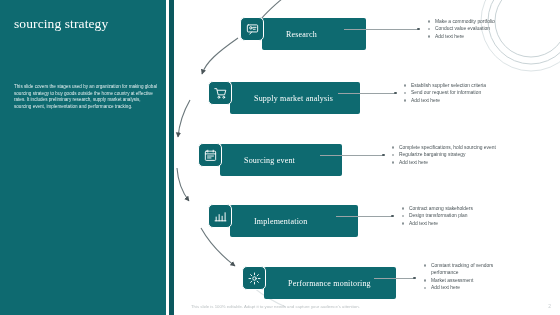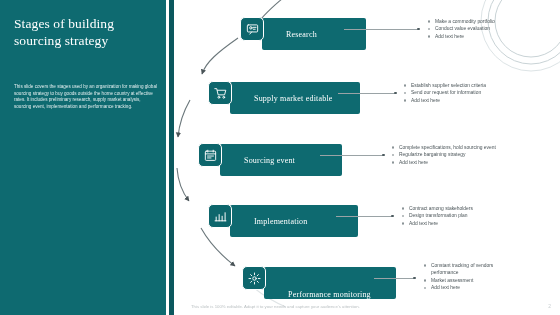--- a/index.html
+++ b/index.html
@@ -86,21 +86,20 @@
 </style>
 </head>
 <body>
 
 <div id="slide">
 
   <div class="left-panel"></div>
   <div class="left-strip"></div>
 
   <div class="slide-title">
-    <div>Stages of building</div>
     <div>sourcing strategy</div>
   </div>
 
   <div class="slide-desc">This slide covers the stages used by an organization for making global sourcing strategy to buy goods outside the home country at effective rates. It includes preliminary research, supply market analysis, sourcing event, implementation and performance tracking.</div>
 
   <svg class="arcs" viewBox="0 0 110 110">
     <circle cx="55" cy="55" r="36" fill="none" stroke="#c9d3d6" stroke-width="1"></circle>
     <circle cx="55" cy="55" r="43" fill="none" stroke="#c9d3d6" stroke-width="1"></circle>
     <circle cx="55" cy="55" r="50" fill="none" stroke="#dde4e6" stroke-width="1"></circle>
   </svg>
@@ -141,21 +140,21 @@
   <div class="leader" style="left:344px;top:29px;width:74px;"></div>
   <div class="leader-dot" style="left:417px;top:27.7px;"></div>
   <div class="bullets" style="left:428px;top:18px;">
     <div class="bullet">Make  a commodity portfolio</div>
     <div class="bullet">Conduct value  evaluation</div>
     <div class="bullet">Add text here</div>
   </div>
 
   <div class="step" style="left:208px;top:82px;">
     <div class="pill" style="width:130px;">
-      <span class="pill-label">Supply market editable</span>
+      <span class="pill-label">Supply market analysis</span>
     </div>
     <div class="icon-box">
       <svg width="13" height="13" viewBox="0 0 24 24" fill="none" stroke="#ffffff" stroke-width="1.7" stroke-linecap="round" stroke-linejoin="round">
         <path d="M1.5 3 H5 L7.6 14.5 H19.5 L21.8 6 H6.2"></path>
         <circle cx="9" cy="19" r="1.7"></circle>
         <circle cx="18" cy="19" r="1.7"></circle>
       </svg>
     </div>
   </div>
   <div class="leader" style="left:338px;top:93px;width:57px;"></div>
@@ -199,21 +198,21 @@
   </div>
   <div class="leader" style="left:336px;top:216px;width:56px;"></div>
   <div class="leader-dot" style="left:391px;top:214.7px;"></div>
   <div class="bullets" style="left:402px;top:205px;">
     <div class="bullet">Contract among stakeholders</div>
     <div class="bullet">Design transformation plan</div>
     <div class="bullet">Add text here</div>
   </div>
 
   <div class="step" style="left:242px;top:267px;">
-    <div class="pill" style="width:132px;align-items:flex-end;">
+    <div class="pill" style="width:132px;">
       <span class="pill-label">Performance monitoring</span>
     </div>
     <div class="icon-box">
       <svg width="13" height="13" viewBox="0 0 24 24" fill="none" stroke="#ffffff" stroke-width="1.7" stroke-linecap="round" stroke-linejoin="round">
         <circle cx="12" cy="12" r="3.2"></circle>
         <path d="M12 1.8 V5 M12 19 V22.2 M1.8 12 H5 M19 12 H22.2"></path>
         <path d="M4.8 4.8 L7.1 7.1 M16.9 16.9 L19.2 19.2 M19.2 4.8 L16.9 7.1 M7.1 16.9 L4.8 19.2"></path>
       </svg>
     </div>
   </div>

